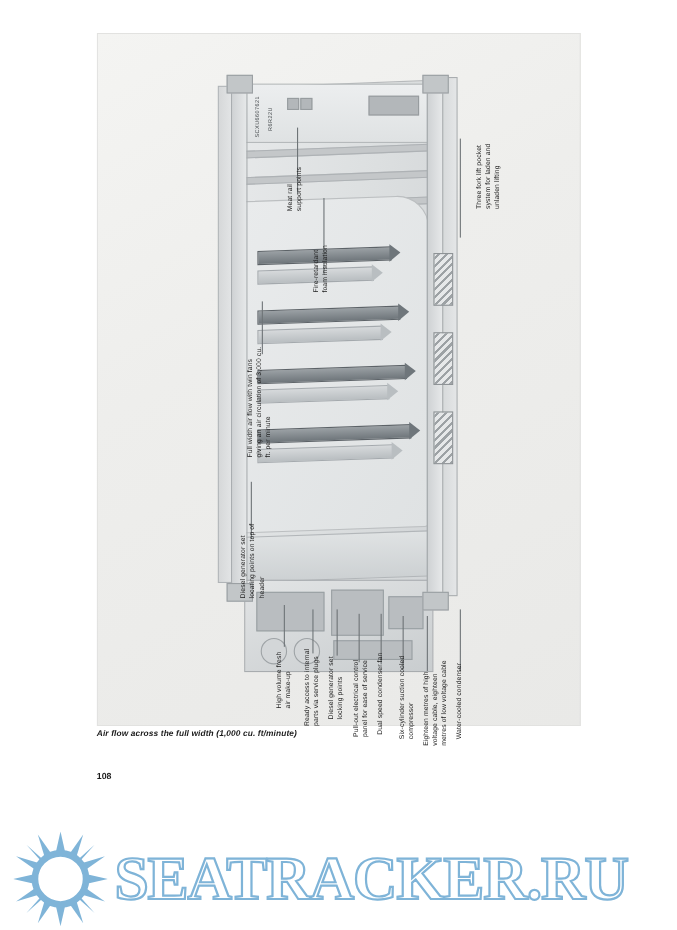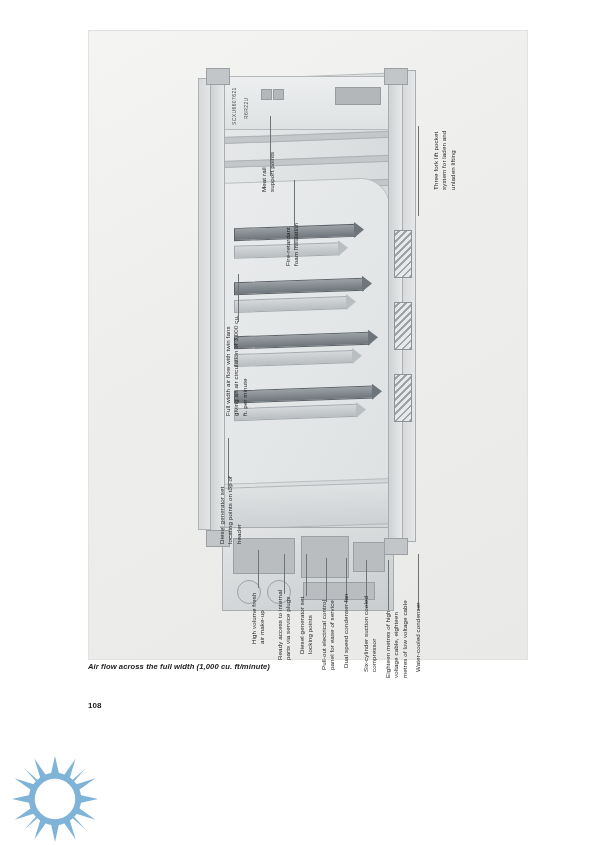--- a/index.html
+++ b/index.html
@@ -403,15 +403,16 @@
           <polygon points="26,97 40,77 33,74"></polygon>
           <polygon points="74,97 60,77 67,74"></polygon>
           <polygon points="3,26 23,40 26,33"></polygon>
           <polygon points="97,26 77,40 74,33"></polygon>
           <polygon points="3,74 23,60 26,67"></polygon>
           <polygon points="97,74 77,60 74,67"></polygon>
           <circle cx="50" cy="50" r="27" fill="none" stroke="#7fb4d8" stroke-width="7"></circle>
         </g>
       </svg>
     </div>
+    <div id="wm-text">SEATRACKER.RU</div>
   </div>
 
 </div>
 
 </body></html>

